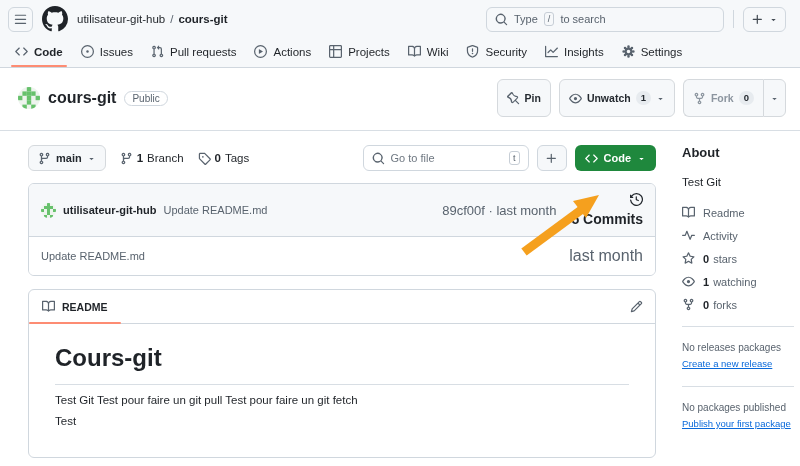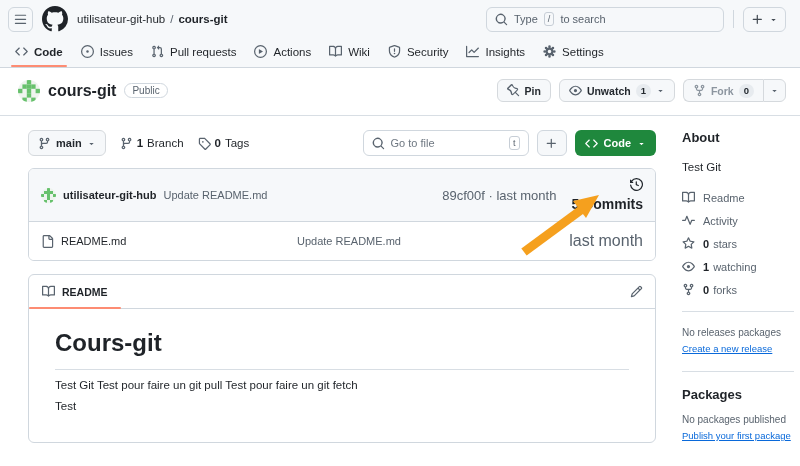--- a/index.html
+++ b/index.html
@@ -40,21 +40,21 @@
   .tab.active::after { content:""; position:absolute; left:3px; right:3px; bottom:0; height:2px;
                        border-radius:3px; background:#fd8c73; }
 
   
   .repohead { display:flex; align-items:center; gap:8px; padding:11px 14px 13px 18px; border-bottom:1px solid #d8dee4; }
   .avatar { width:22px; height:22px; border-radius:50%; overflow:hidden; flex:none; }
   .avatar svg{display:block;width:100%;height:100%;}
   .reponame { font-size:16px; font-weight:700; cursor:pointer; }
   .badge { font-size:10px; color:#59636e; border:1px solid #d0d7de; border-radius:999px; padding:1px 7px; }
   .headbtns { margin-left:auto; display:flex; gap:8px; }
-  .btn { height:23px; display:flex; align-items:center; gap:5px; padding:0 9px; font-size:10.5px; font-weight:700;
+  .btn { height:38px; display:flex; align-items:center; gap:5px; padding:0 9px; font-size:10.5px; font-weight:700;
          color:#24292f; background:#f6f8fa; border:1px solid #d5d9dd; border-radius:6px; cursor:pointer; }
   .pill { background:#e7ebef; border-radius:999px; padding:0 5px; font-size:9.5px; font-weight:700; line-height:14px; color:#24292f; }
   .forkgroup { display:flex; }
   .forkgroup .btn.fork-main { border-radius:6px 0 0 6px; border-right:none; color:#8c959f; }
   .forkgroup .btn.fork-main .oct { color:#8c959f; }
   .forkgroup .btn.fork-caret { border-radius:0 6px 6px 0; border-left:1px solid #d5d9dd; padding:0 6px; }
 
   
   .content { display:flex; gap:26px; padding:14px 6px 0 28px; }
   .main { width:628px; flex:none; }
@@ -180,20 +180,28 @@
       </span>
     <span class="tab-label">Pull requests</span>
   </a>
   <a class="tab">
     <span class="oct">
         <svg viewBox="0 0 16 16" width="100%" height="100%" fill="currentColor" aria-hidden="true">
           <path d="M8 0a8 8 0 1 1 0 16A8 8 0 0 1 8 0ZM1.5 8a6.5 6.5 0 1 0 13 0 6.5 6.5 0 0 0-13 0Zm4.879-2.773 4.264 2.559a.25.25 0 0 1 0 .428l-4.264 2.559A.25.25 0 0 1 6 10.559V5.442a.25.25 0 0 1 .379-.215Z"></path>
         </svg>
       </span>
     <span class="tab-label">Actions</span>
+  </a>
+  <a class="tab">
+    <span class="oct">
+        <svg viewBox="0 0 16 16" width="100%" height="100%" fill="currentColor" aria-hidden="true">
+          <path d="M0 1.75C0 .784.784 0 1.75 0h12.5C15.216 0 16 .784 16 1.75v12.5A1.75 1.75 0 0 1 14.25 16H1.75A1.75 1.75 0 0 1 0 14.25ZM6.5 6.5v8h7.75a.25.25 0 0 0 .25-.25V6.5Zm8-1.5V1.75a.25.25 0 0 0-.25-.25H6.5V5Zm-9.5 0V1.5H1.75a.25.25 0 0 0-.25.25V5Zm0 1.5H1.5v7.75c0 .138.112.25.25.25H5Z"></path>
+        </svg>
+      </span>
+    <span class="tab-label">Projects</span>
   </a>
   <a class="tab">
     <span class="oct">
         <svg viewBox="0 0 16 16" width="100%" height="100%" fill="currentColor" aria-hidden="true">
           <path d="M0 1.75A.75.75 0 0 1 .75 1h4.253c1.227 0 2.317.59 3 1.501A3.743 3.743 0 0 1 11.006 1h4.245a.75.75 0 0 1 .75.75v10.5a.75.75 0 0 1-.75.75h-4.507a2.25 2.25 0 0 0-1.591.659l-.622.621a.75.75 0 0 1-1.06 0l-.622-.621A2.25 2.25 0 0 0 5.258 13H.75a.75.75 0 0 1-.75-.75Zm7.251 10.324.004-5.073-.002-2.253A2.25 2.25 0 0 0 5.003 2.5H1.5v9h3.757a3.75 3.75 0 0 1 1.994.574ZM8.755 4.75l-.004 7.322a3.752 3.752 0 0 1 1.992-.572H14.5v-9h-3.495a2.25 2.25 0 0 0-2.25 2.25Z"></path>
         </svg>
       </span>
     <span class="tab-label">Wiki</span>
   </a>
   <a class="tab">
@@ -379,28 +387,20 @@
             <span class="oct">
                 <svg viewBox="0 0 16 16" width="100%" height="100%" fill="currentColor" aria-hidden="true">
                   <path d="m.427 1.927 1.215 1.215a8.002 8.002 0 1 1-1.6 5.685.75.75 0 1 1 1.493-.154 6.5 6.5 0 1 0 1.18-4.458l1.358 1.358A.25.25 0 0 1 3.896 6H.25A.25.25 0 0 1 0 5.75V2.104a.25.25 0 0 1 .427-.177ZM7.75 4a.75.75 0 0 1 .75.75v2.992l2.028.812a.75.75 0 0 1-.557 1.392l-2.5-1A.751.751 0 0 1 7 8.25v-3.5A.75.75 0 0 1 7.75 4Z"></path>
                 </svg>
               </span>
             <span>5 Commits</span>
           </a>
         </div>
       </div>
       <div class="filerow">
-        <a class="filename">
-          <span class="oct">
-              <svg viewBox="0 0 16 16" width="100%" height="100%" fill="currentColor" aria-hidden="true">
-                <path d="M2 1.75C2 .784 2.784 0 3.75 0h6.586c.464 0 .909.184 1.237.513l2.914 2.914c.329.328.513.773.513 1.237v9.586A1.75 1.75 0 0 1 13.25 16h-9.5A1.75 1.75 0 0 1 2 14.25Zm1.75-.25a.25.25 0 0 0-.25.25v12.5c0 .138.112.25.25.25h9.5a.25.25 0 0 0 .25-.25V6h-2.75A1.75 1.75 0 0 1 9 4.25V1.5Zm6.75.062V4.25c0 .138.112.25.25.25h2.688l-.011-.013-2.914-2.914-.013-.011Z"></path>
-              </svg>
-            </span>
-          <span>README.md</span>
-        </a>
         <a class="filemsg">Update README.md</a>
         <a class="filetime">last month</a>
       </div>
     </div>
 
     <div class="readmecard">
       <div class="readmehead">
         <a class="rtab">
           <span class="oct">
               <svg viewBox="0 0 16 16" width="100%" height="100%" fill="currentColor" aria-hidden="true">
@@ -478,21 +478,20 @@
         <span class="txt">
             <span class="cnt">0</span>
             <span>forks</span>
           </span>
       </a>
     </div>
     <div class="sb-div"></div>
     <p class="sb-small">No releases packages</p>
     <a class="sb-link">Create a new release</a>
     <div class="sb-div"></div>
-    <h2 class="sb-title">Packages</h2>
     <p class="sb-small">No packages published</p>
     <a class="sb-link">Publish your first package</a>
   </aside>
 </div>
 
 <svg class="arrow-overlay" width="800" height="466" viewBox="0 0 800 466">
   <line x1="524" y1="252" x2="581" y2="210" stroke="#f5a01e" stroke-width="9"></line>
   <polygon points="599,195 586,218 573,201" fill="#f5a01e"></polygon>
 </svg>
 

